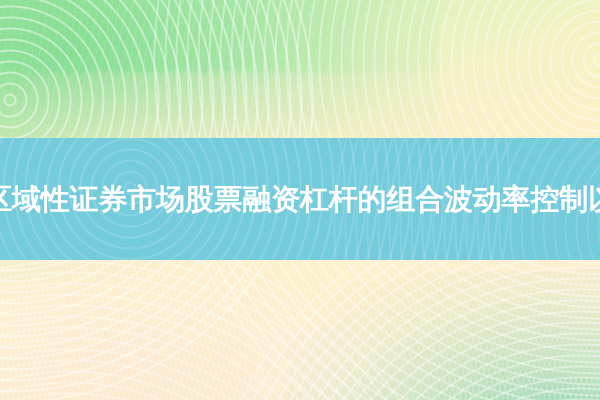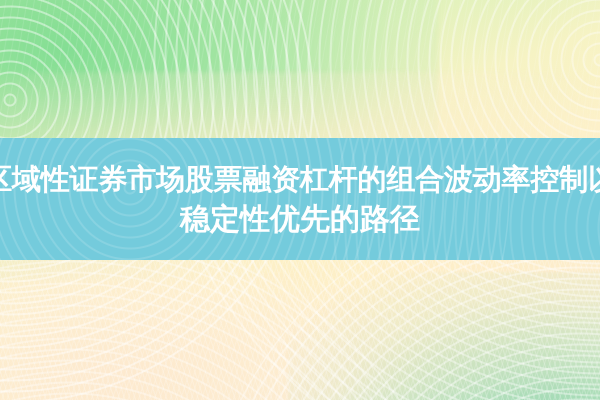--- a/index.html
+++ b/index.html
@@ -263,16 +263,15 @@
   <div class="arcs arcs-bl"></div>
   <div class="arcs arcs-br"></div>
 
   <div class="weave-top"></div>
   <div class="weave"></div>
 
   <div class="title-band">
     <div class="band-arcs"></div>
     <div class="band-arcs-2"></div>
     <div class="title-text title-line-1">区域性证券市场股票融资杠杆的组合波动率控制以</div>
-    <div class="title-text title-line-2">稳定性优先的路径</div>
   </div>
 
 </div>
 
 </body></html>

